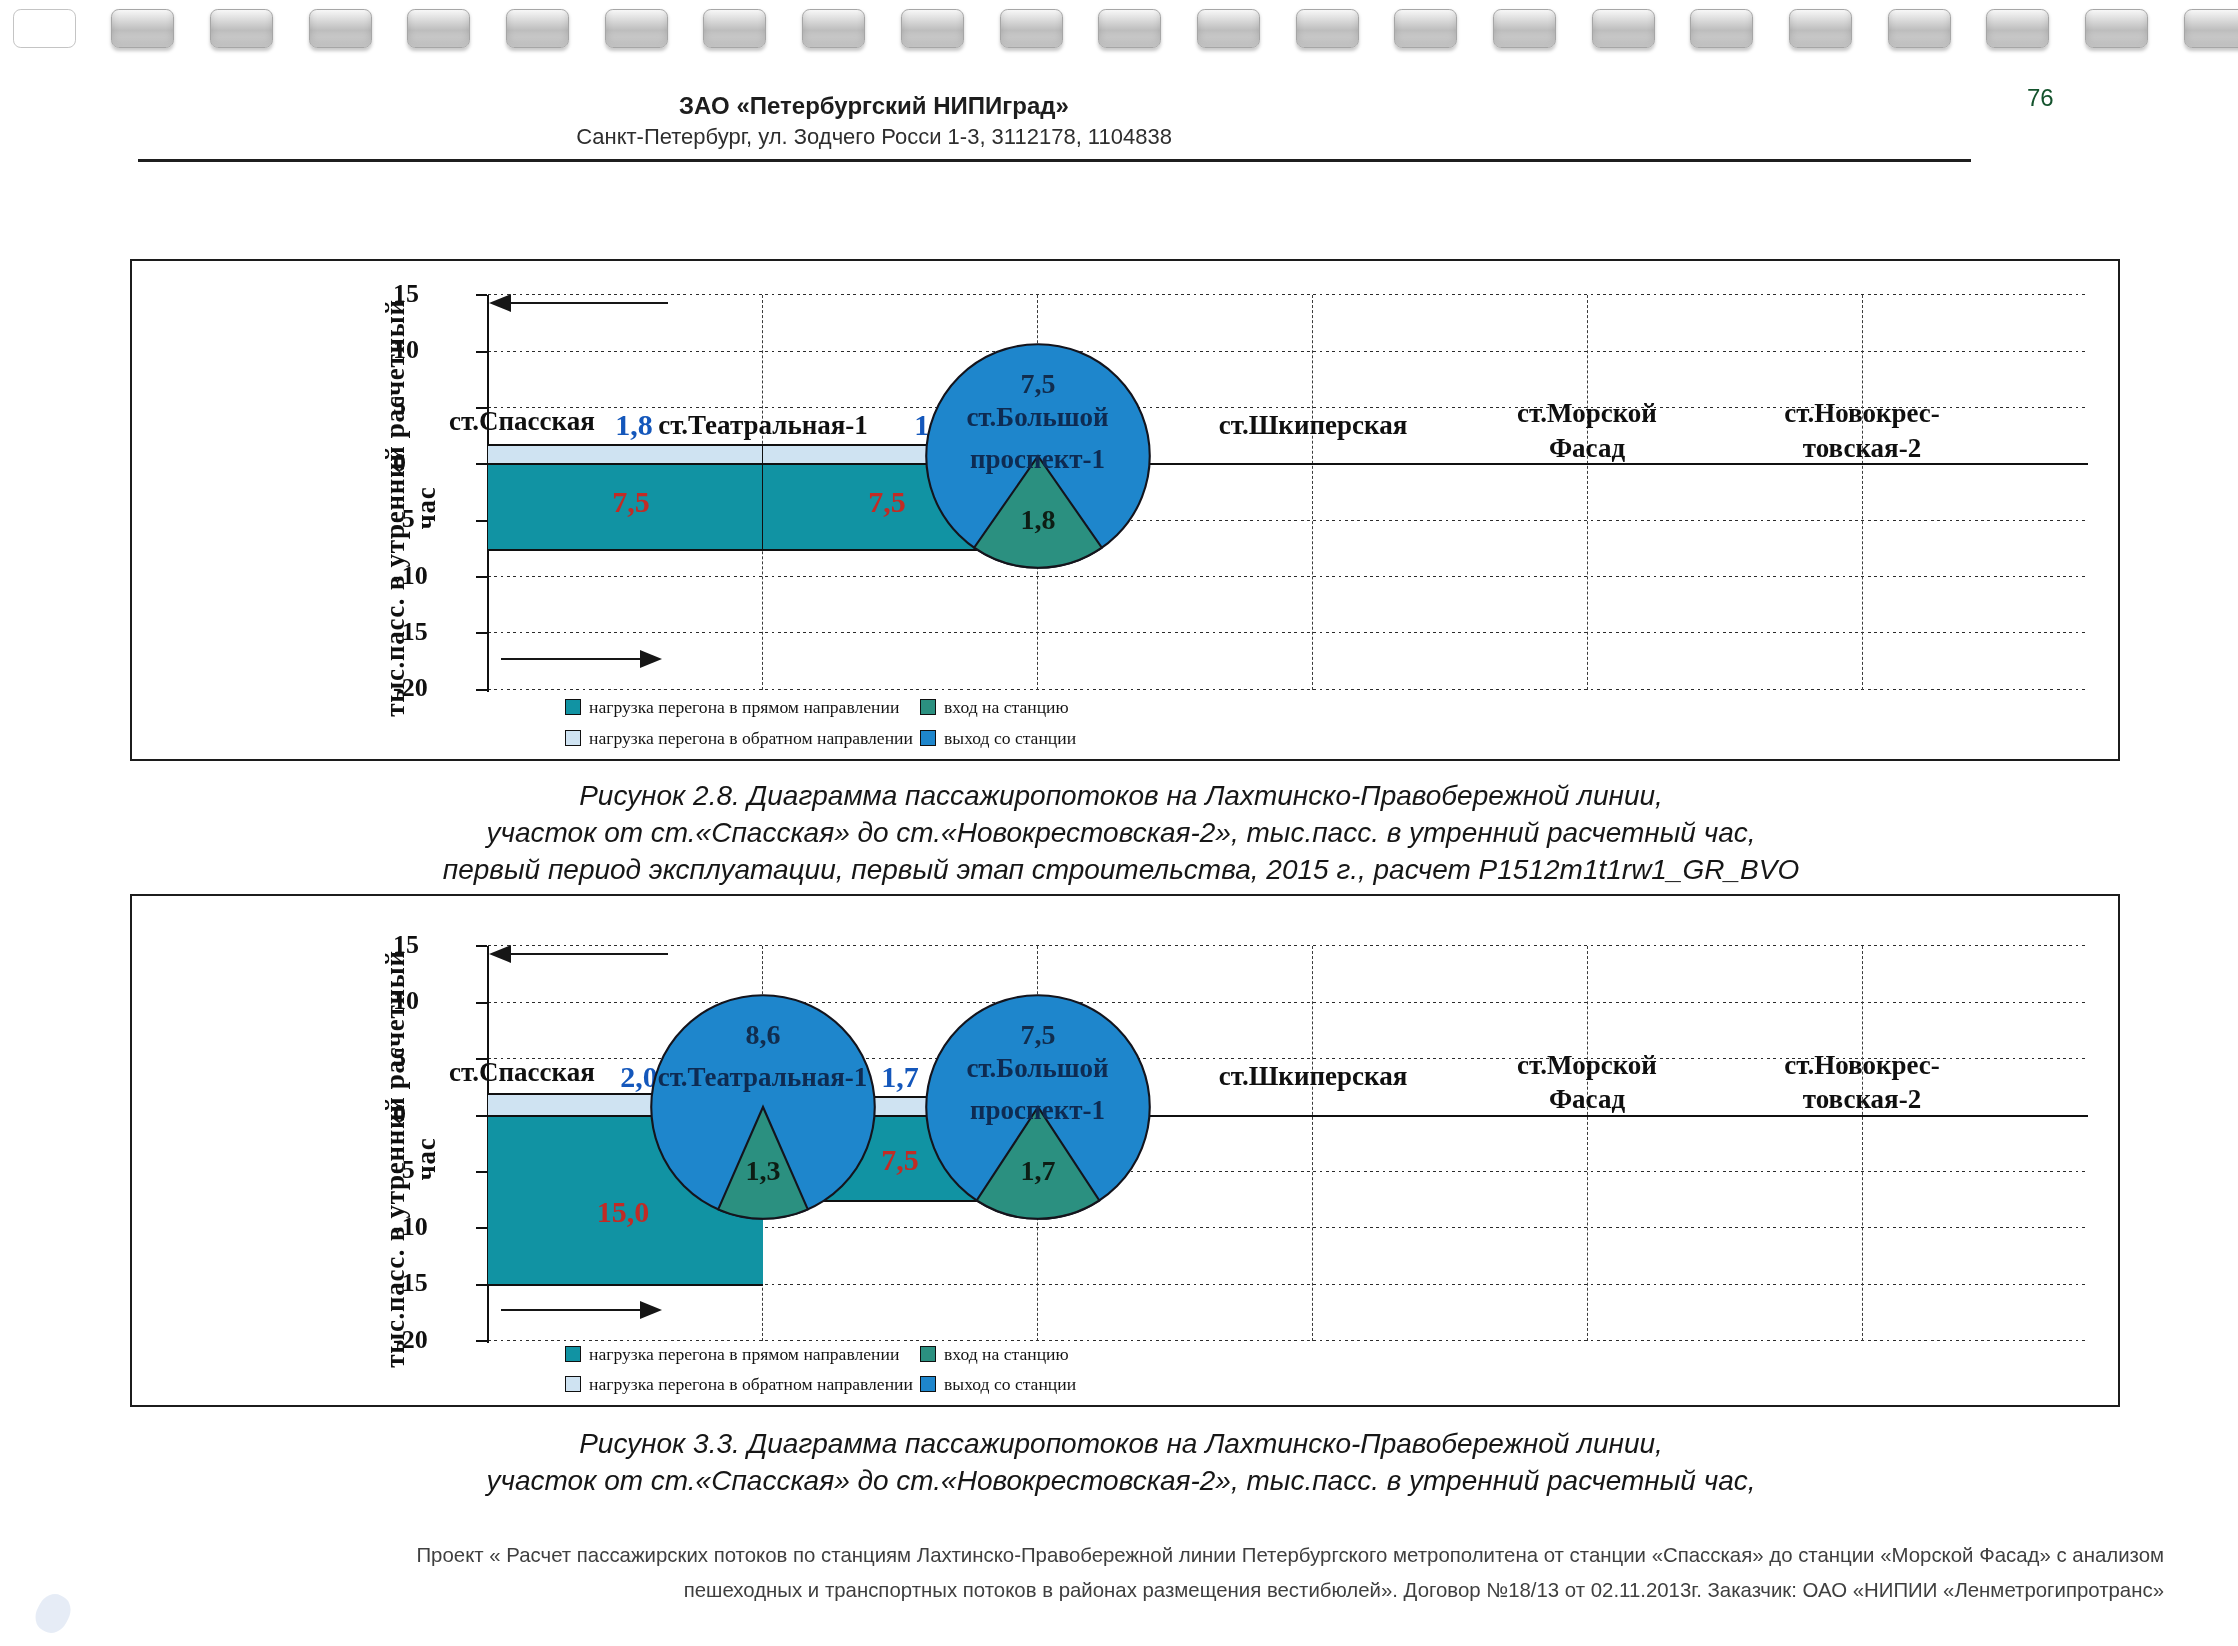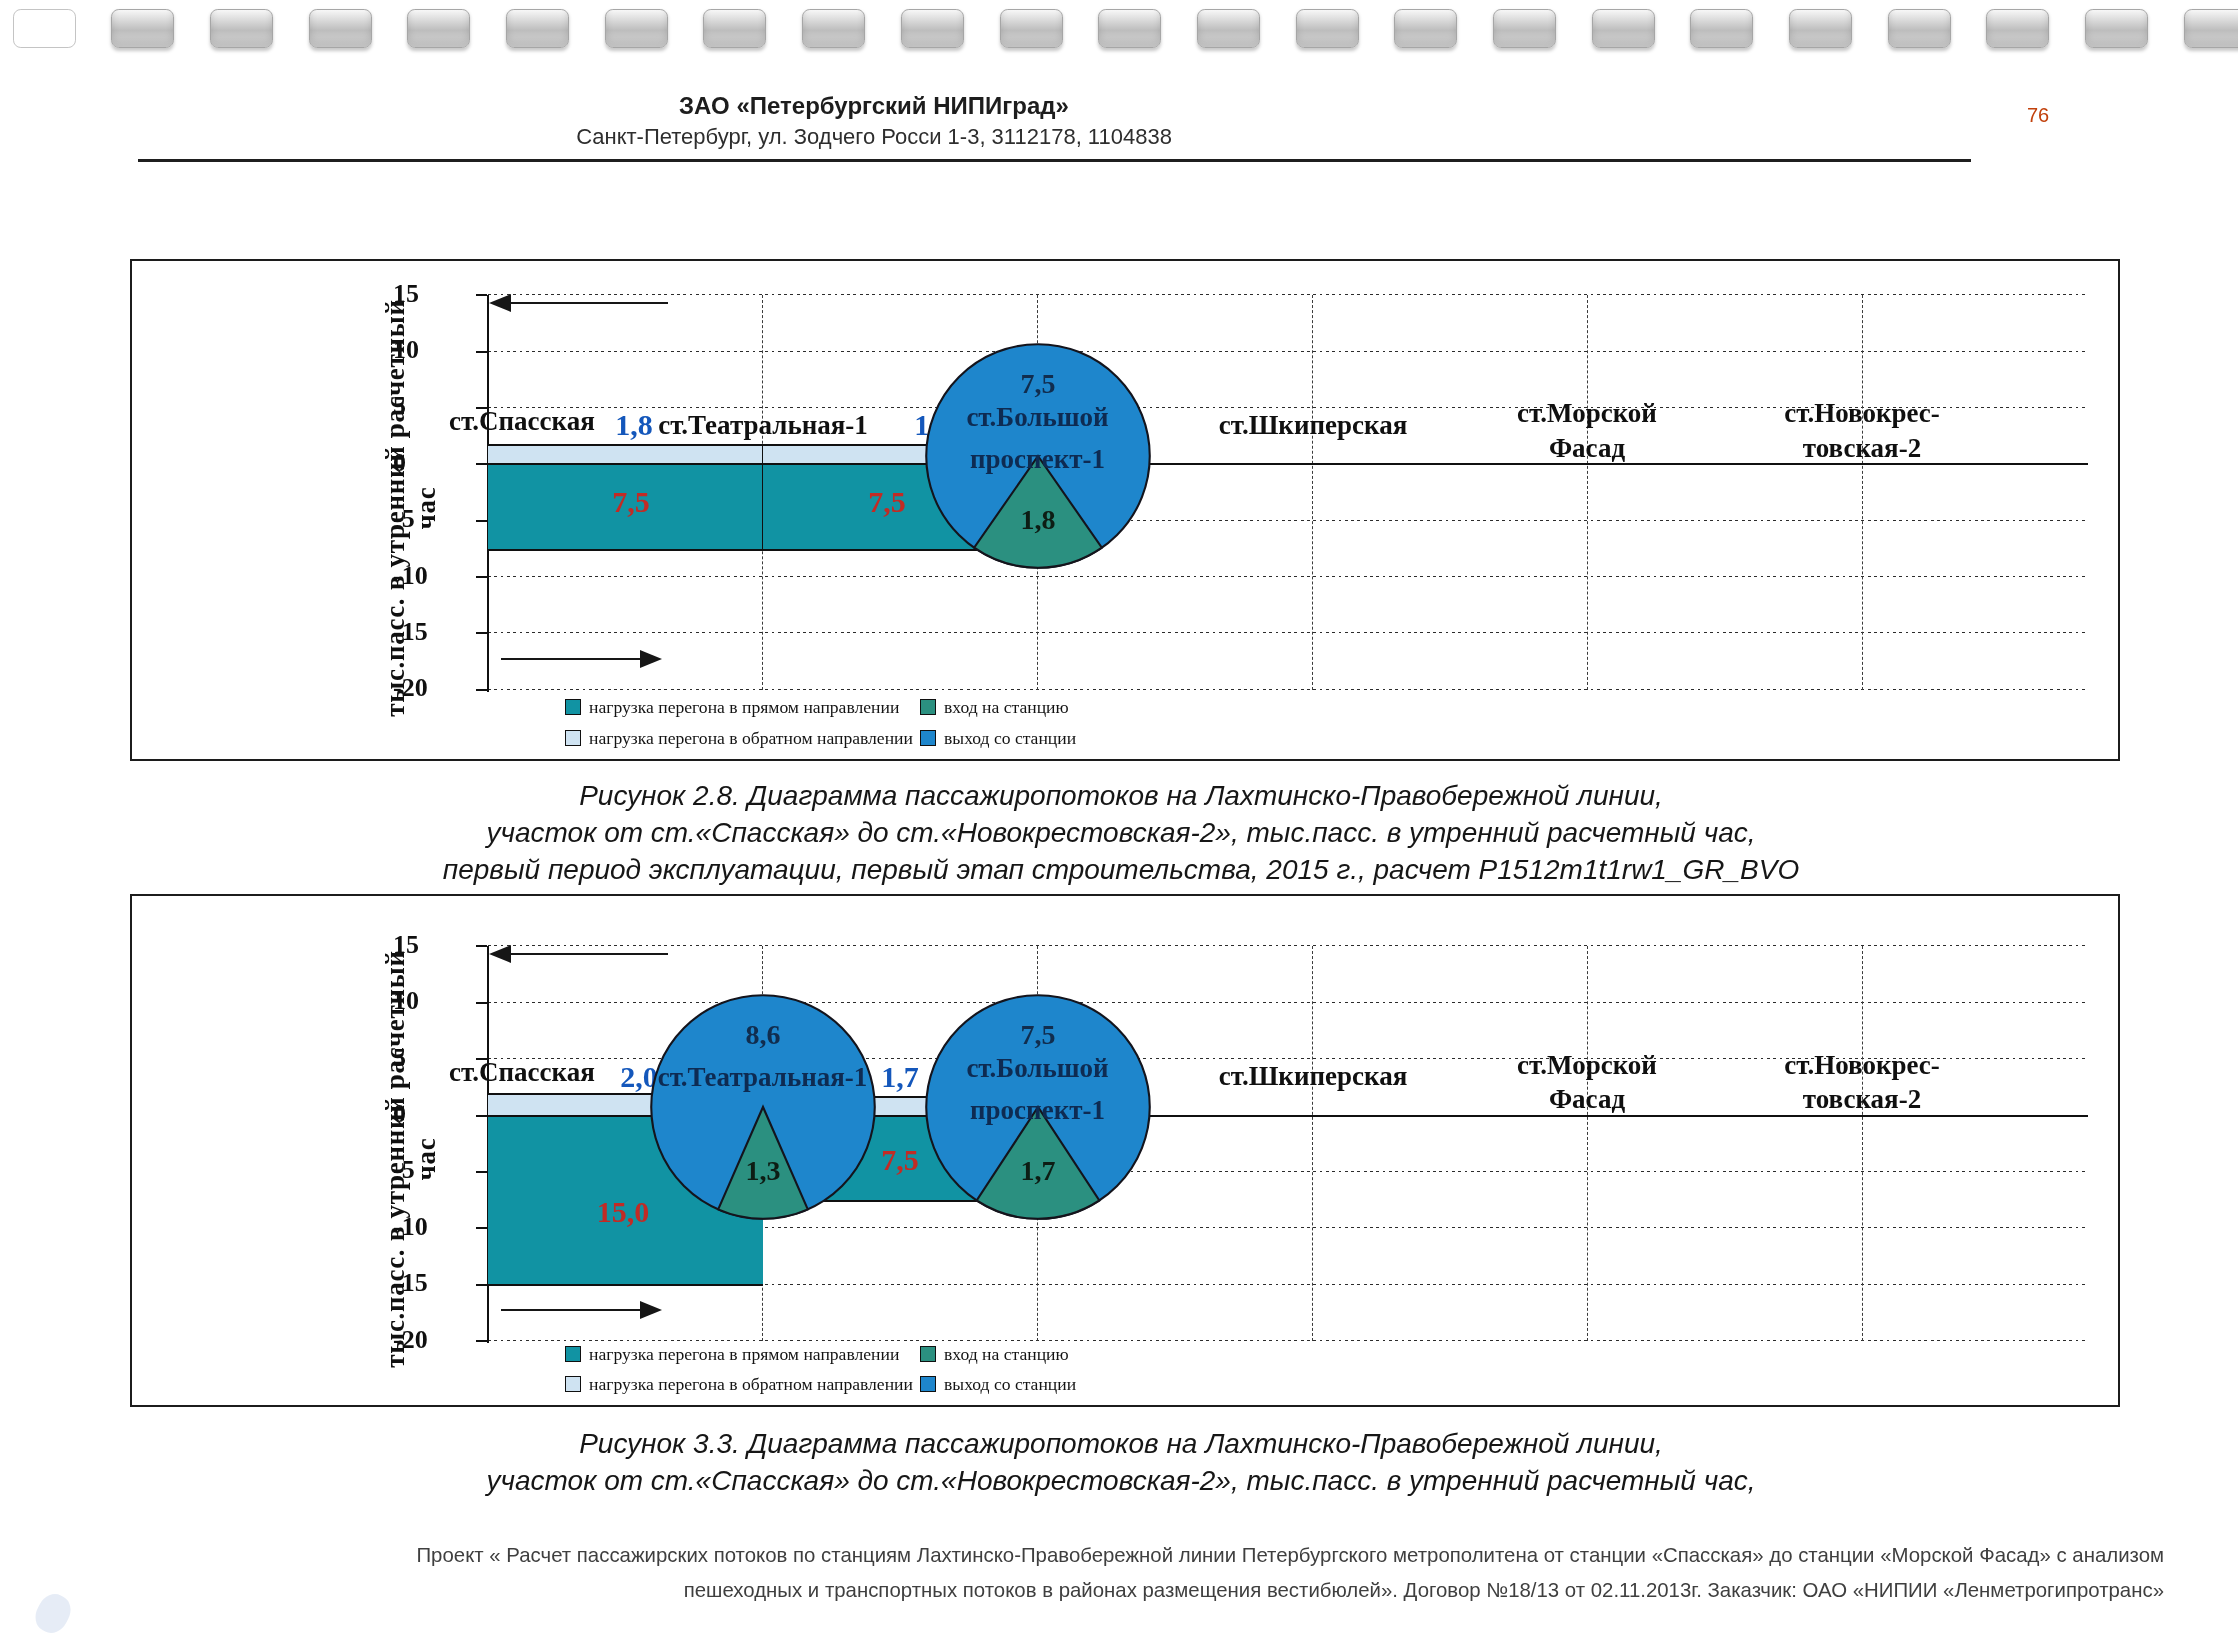--- a/index.html
+++ b/index.html
@@ -10,21 +10,21 @@
   .page{position:relative;width:2239px;height:1647px;background:#ffffff;overflow:hidden;
         font-family:"Liberation Sans",sans-serif;}
   .hole{position:absolute;top:8.5px;width:61px;height:37px;border-radius:7.8px;
         background:linear-gradient(180deg,#f7f7f7,#bdbdbd 55%,#dddddd);
         border:1.4px solid #a6a6a6;
         box-shadow:0 2.1px 3.5px rgba(0,0,0,.22), inset 0 -6.3px 7px rgba(0,0,0,.13);}
   .hole.outline{background:#fff;box-shadow:none;border:1.4px solid #c4c4c4;}
   .hdr-line{position:absolute;left:141px;width:1466px;text-align:center;color:#1d1d1d;}
   .hdr-1{top:92px;font-size:24px;font-weight:700;}
   .hdr-2{top:124px;font-size:22px;font-weight:400;color:#2e2e2e;}
-  .page-num{position:absolute;left:2027px;top:104px;font-size:20px;color:#c2410c;}
+  .page-num{position:absolute;left:2027px;top:84px;font-size:24px;color:#14532d;}
   .hdr-rule{position:absolute;left:138px;top:159px;width:1833px;height:2.8px;background:#1f1f1f;}
 
   .chart-frame{position:absolute;left:130px;width:1986px;background:#fff;border:2.8px solid #1c1c1c;}
   .hgrid{position:absolute;height:1.4px;background:repeating-linear-gradient(90deg,#2c2c2c 0 2.8px,transparent 2.8px 6.3px);}
   .vgrid{position:absolute;width:0;border-left:1.4px dashed #3b3b3b;}
   .vaxis{position:absolute;width:2.1px;background:#101010;}
   .zeroline{position:absolute;height:2.1px;background:#101010;}
   .tickmark{position:absolute;width:10.6px;height:2.1px;background:#101010;}
   .ticklabel{position:absolute;width:79px;text-align:left;
              font-family:"Liberation Serif",serif;font-weight:700;font-size:26px;color:#101010;}

